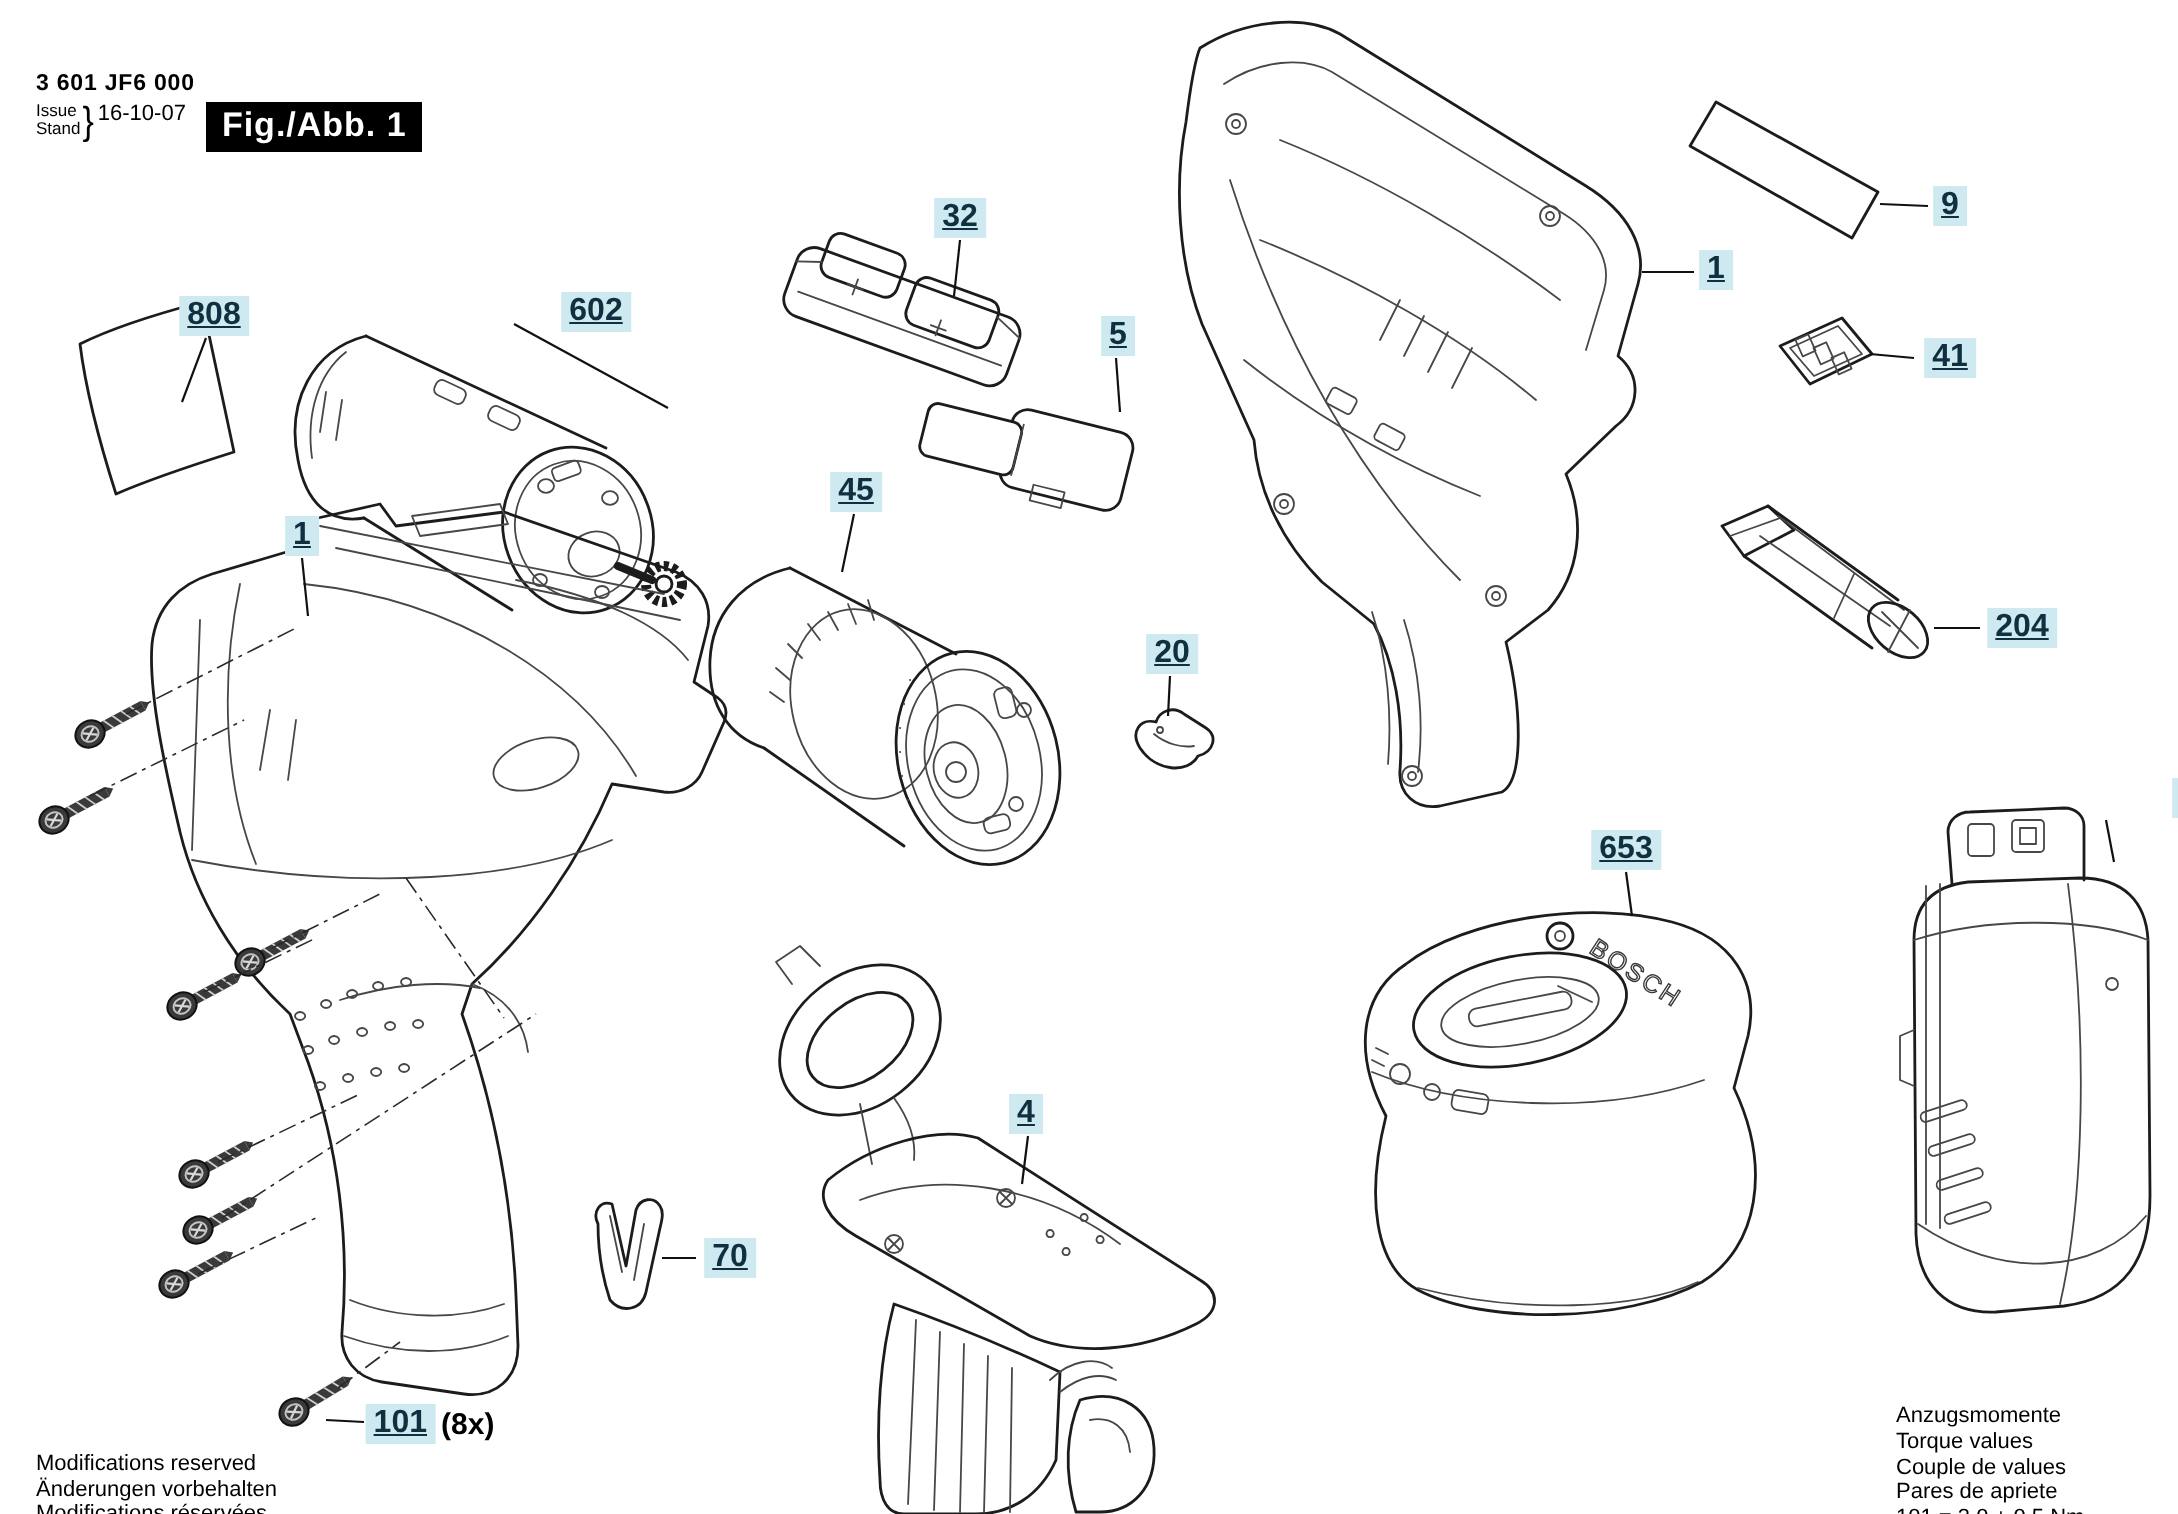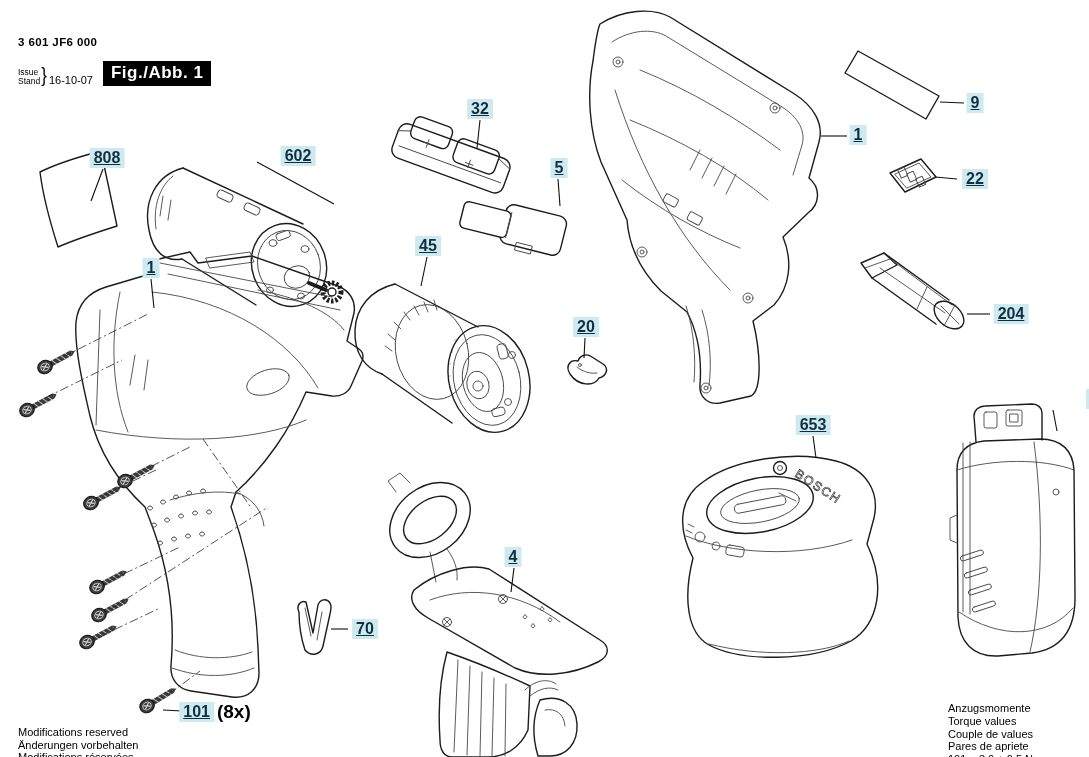--- a/index.html
+++ b/index.html
@@ -8,25 +8,25 @@
   svg.art{position:absolute;left:0;top:0;}
   
   .o{fill:none;stroke:#1c1c1c;stroke-width:1.4;stroke-linejoin:round;stroke-linecap:round;}
   .d{fill:none;stroke:#474747;stroke-width:.9;stroke-linejoin:round;stroke-linecap:round;}
   .ll{stroke:#101010;stroke-width:1.1;}
   .cl{stroke:#2a2a2a;stroke-width:.8;stroke-dasharray:9 3 2 3;}
   .wfill{fill:#fff;stroke:#1c1c1c;stroke-width:1.4;stroke-linejoin:round;}
   
   .plabel{position:absolute;transform:translate(-50%,-50%);display:flex;align-items:center;gap:3px;white-space:nowrap;z-index:5;}
   .pnum{background:var(--chipbg,#cfe9f0);color:var(--chiptx,#0f3040);font-weight:bold;font-size:16px;line-height:1;padding:2px 4px;text-decoration:underline;}
-  .psuffix{color:#000;font-weight:bold;font-size:19px;}
+  .psuffix{color:#000;font-weight:bold;font-size:15px;}
   
   .hdr{position:absolute;left:18px;top:36px;z-index:5;}
   .hdr .pno{font-size:11.5px;letter-spacing:.4px;font-weight:bold;}
-  .issue-row{display:flex;align-items:flex-end;margin-top:13px;}
+  .issue-row{display:flex;align-items:flex-start;margin-top:3px;}
   .issue-words{display:flex;flex-direction:column;font-size:8.5px;line-height:9px;}
   .brace{font-size:17px;margin:0 2px 0 1px;transform:scaleY(1.15);font-weight:normal;}
   .idate{font-size:11px;margin-right:10px;}
   .figbadge{background:var(--badgebg,#000);color:var(--badgetx,#fff);font-size:17px;font-weight:bold;padding:2px 8px 3px 8px;letter-spacing:.5px;}
   
   .fl{position:absolute;left:18px;top:726px;font-size:11px;line-height:12.5px;z-index:5;}
   .fr{position:absolute;left:948px;top:702px;font-size:11px;line-height:12.8px;z-index:5;}
   .fl span,.fr span{display:block;}
 </style>
 </head>
@@ -317,21 +317,21 @@
   <div class="plabel" style="left:586px;top:327px">
     <span class="pnum">20</span>
     </div>
   <div class="plabel" style="left:858px;top:135px">
     <span class="pnum">1</span>
     </div>
   <div class="plabel" style="left:975px;top:103px">
     <span class="pnum">9</span>
     </div>
   <div class="plabel" style="left:975px;top:179px">
-    <span class="pnum">22</span>
+    <span class="pnum">41</span>
     </div>
   <div class="plabel" style="left:1011px;top:314px">
     <span class="pnum">204</span>
     </div>
   <div class="plabel" style="left:1099px;top:399px">
     <span class="pnum">91</span>
     </div>
   <div class="plabel" style="left:813px;top:425px">
     <span class="pnum">653</span>
     </div>

